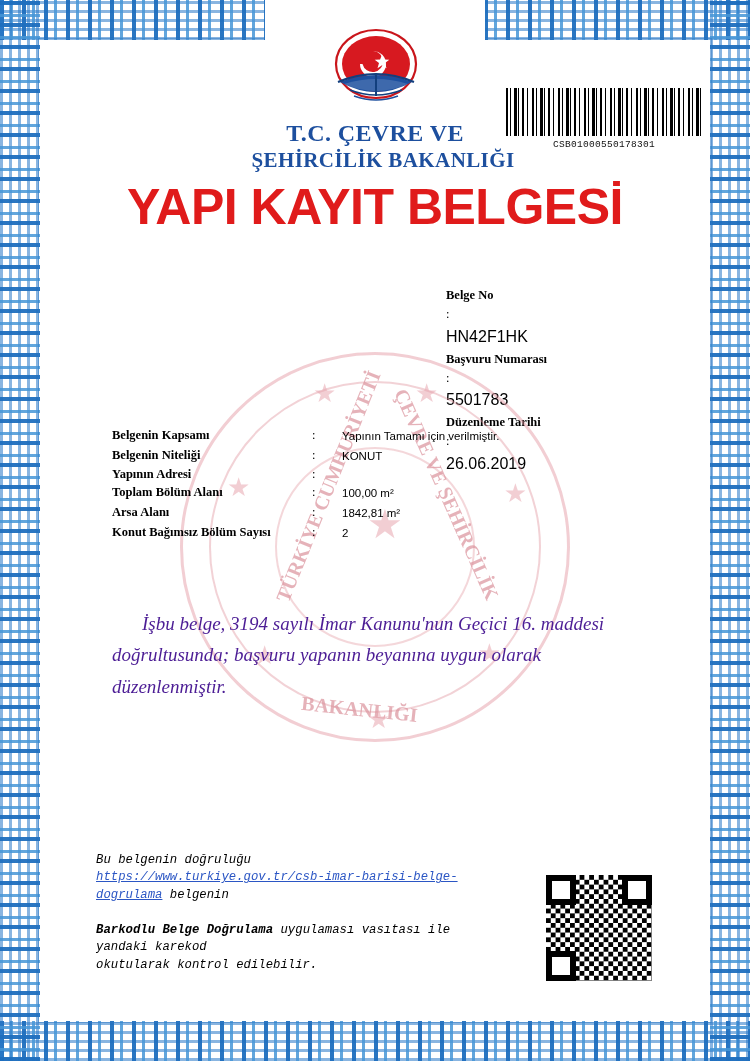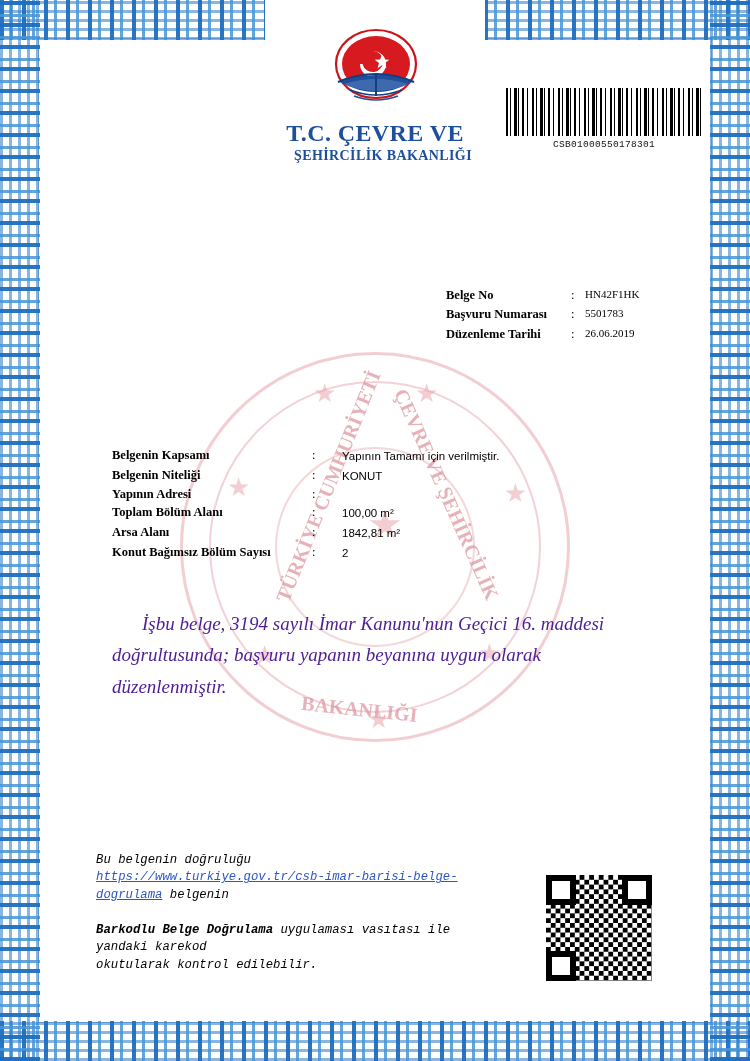--- a/index.html
+++ b/index.html
@@ -122,21 +122,21 @@
     position: absolute;
     left: 0; right: 0;
     top: 120px;
     text-align: center;
     color: #1d4f9e;
     font-family: "Liberation Serif", serif;
     font-weight: bold;
     line-height: 1.15;
   }
   .ministry .l1 { font-size: 24px; letter-spacing: 0.4px; }
-  .ministry .l2 { font-size: 14px; letter-spacing: 0.4px; padding-left: 16px; }
+  .ministry .l2 { font-size: 21px; letter-spacing: 0.4px; padding-left: 16px; }
 
   .doc-title {
     position: absolute;
     left: 0; right: 0;
     top: 178px;
     text-align: center;
     color: #e01b1b;
     font-family: "Liberation Sans", sans-serif;
     font-weight: bold;
     font-size: 50px;
@@ -145,26 +145,26 @@
 
   
   .meta {
     position: absolute;
     left: 446px;
     top: 286px;
     font-family: "Liberation Serif", serif;
     font-size: 12.5px;
     color: #000;
   }
-  .meta-row { display: flex; line-height: 1.55; }
+  .meta-row { display: flex; line-height: 1.55; flex-direction: column; }
   .meta-label { width: 125px; font-weight: bold; }
   .meta-colon { width: 14px; }
   .meta-value {
-    font-family: Liberation Serif, serif;
-    font-size: 11px;
+    font-family: Liberation Sans, sans-serif;
+    font-size: 16px;
     font-weight: normal;
   }
 
   
   .seal {
     position: absolute;
     left: 180px;
     top: 352px;
     width: 390px;
     height: 390px;
@@ -198,21 +198,21 @@
     position: absolute;
     color: rgba(226,150,160,0.55);
     font-size: 26px;
     line-height: 1;
   }
 
   
   .details {
     position: absolute;
     left: 112px;
-    top: 448px;
+    top: 428px;
     font-size: 12.5px;
     color: #000;
     z-index: 3;
   }
   .d-row { display: flex; align-items: flex-start; margin-bottom: 3px; }
   .d-label {
     width: 200px;
     font-family: "Liberation Serif", serif;
     font-weight: bold;
     font-size: 12.5px;
@@ -312,20 +312,21 @@
   <div class="barcode-box">
     <div class="barcode"></div>
     <div class="barcode-num">CSB01000550178301</div>
   </div>
 
   <div class="ministry">
     <div class="l1">T.C. ÇEVRE VE</div>
     <div class="l2">ŞEHİRCİLİK BAKANLIĞI</div>
   </div>
 
+  <div class="doc-title">YAPI KAYIT BELGESİ</div>
 
   <div class="meta">
     <div class="meta-row">
       <div class="meta-label">Belge No</div>
       <div class="meta-colon">:</div>
       <div class="meta-value">HN42F1HK</div>
     </div>
     <div class="meta-row">
       <div class="meta-label">Başvuru Numarası</div>
       <div class="meta-colon">:</div>

